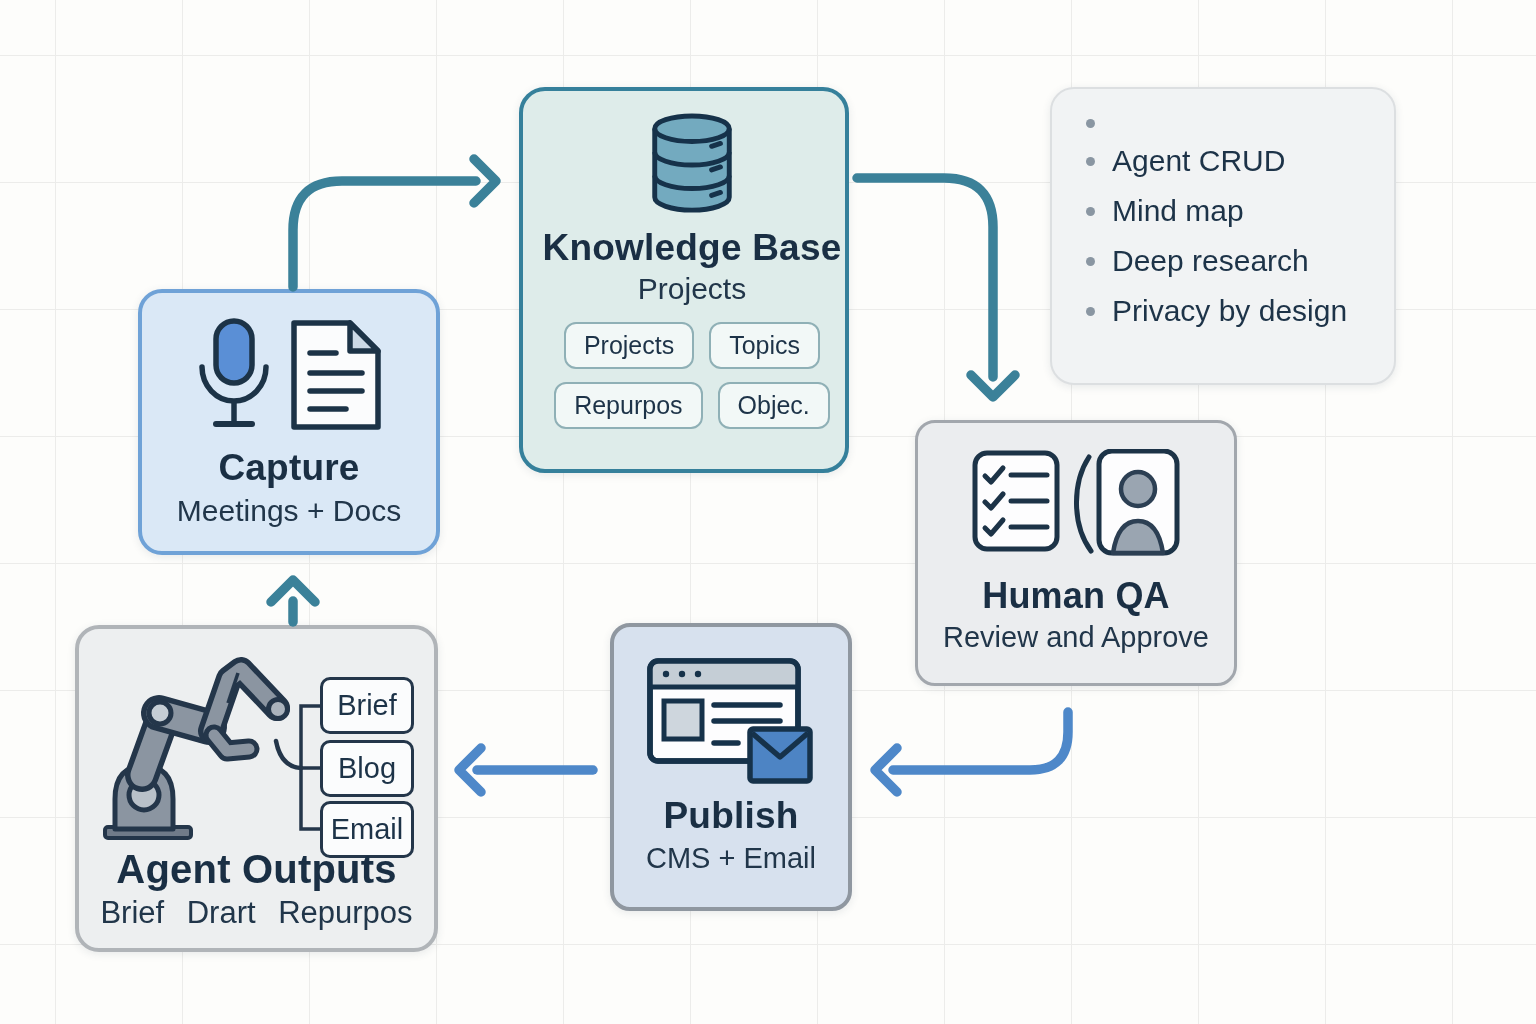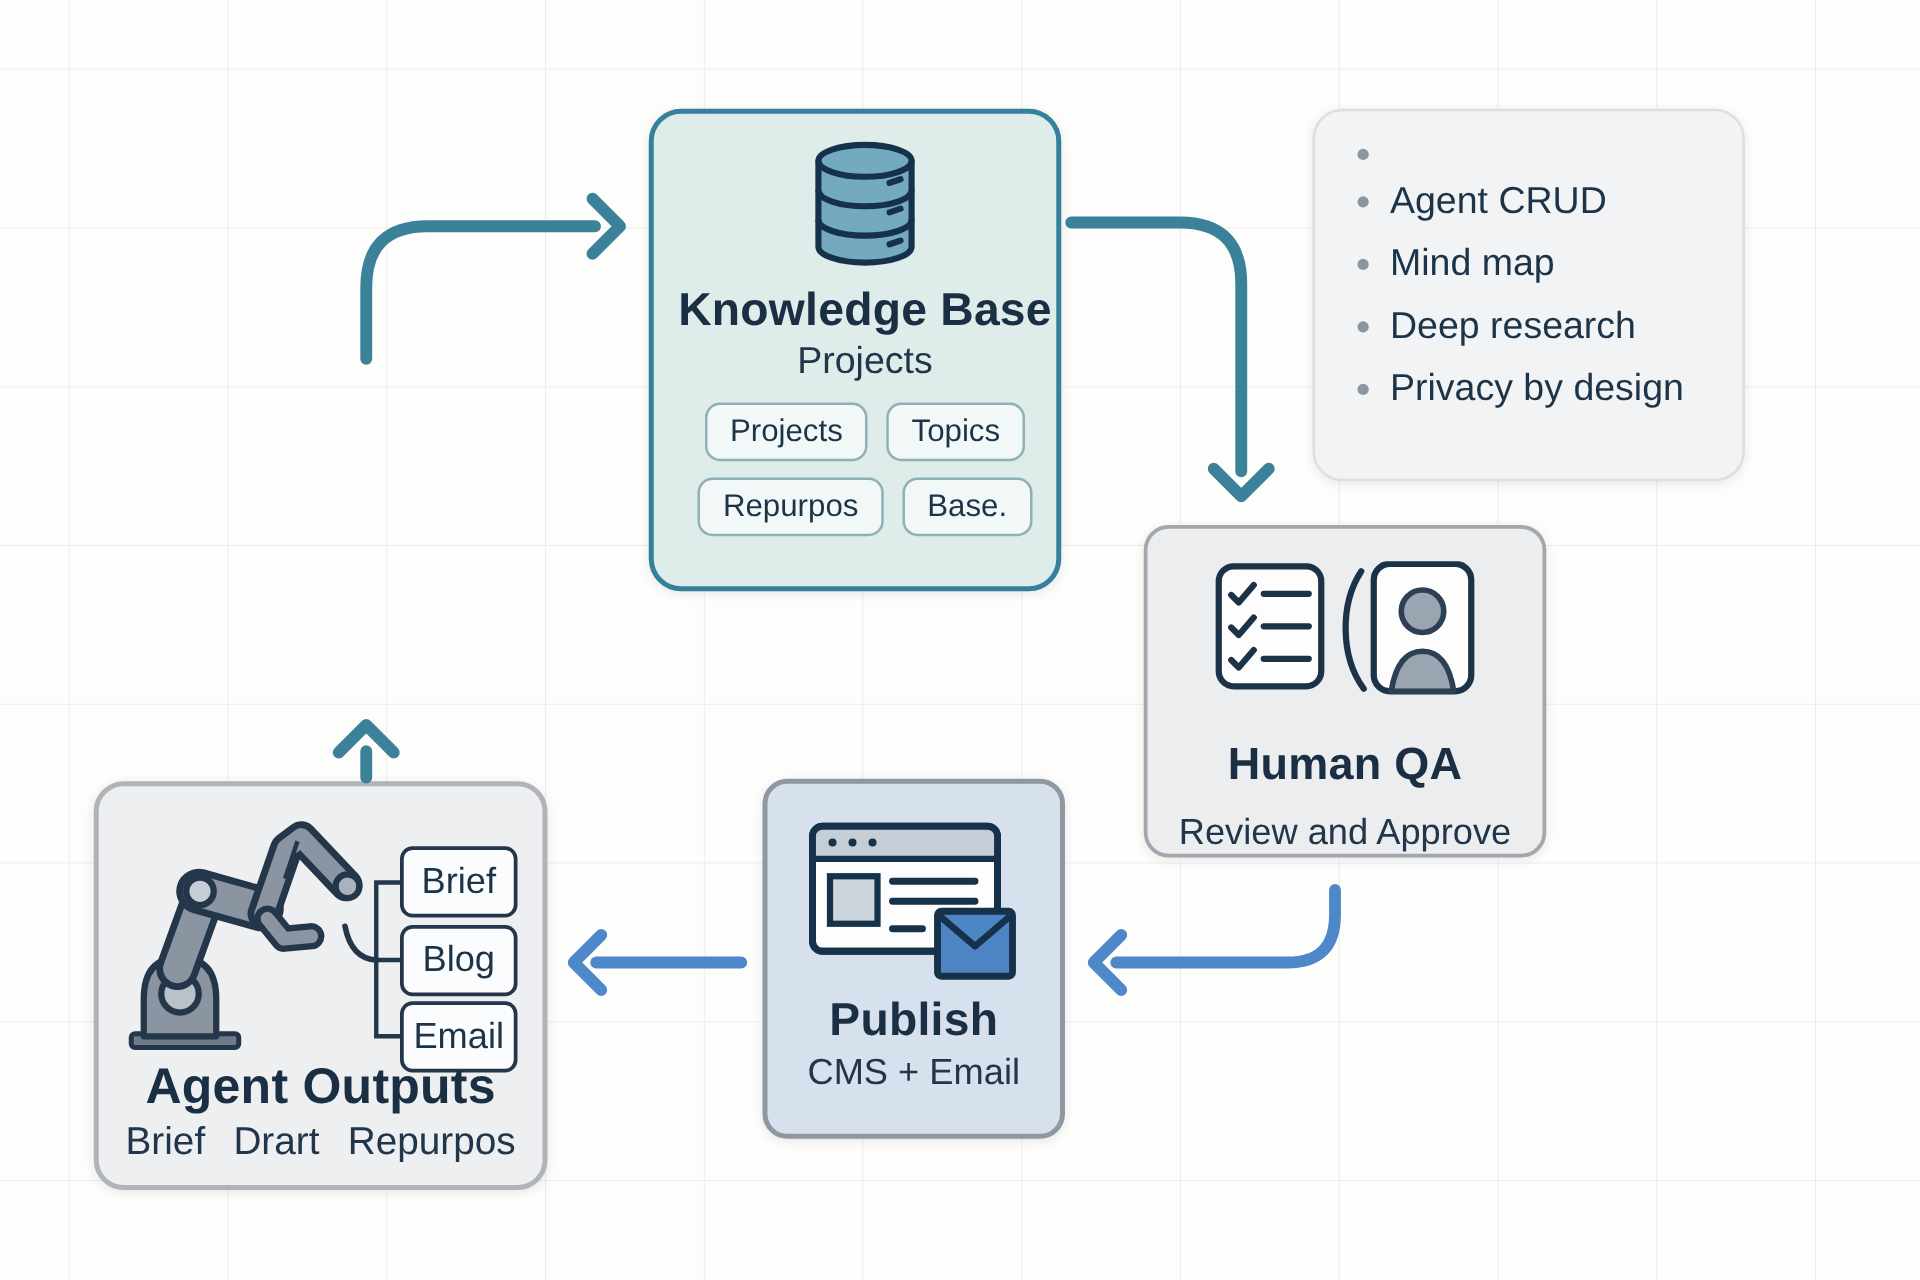--- a/index.html
+++ b/index.html
@@ -46,21 +46,21 @@
     font-size:25px;color:#1d3348;padding:7px 18px;line-height:1.15;
   }
 
   
   .features{left:1050px;top:87px;width:346px;height:298px;background:#f1f3f4;border:2px solid #dcdfe1;align-items:flex-start;padding:30px 10px 0 34px;}
   .features ul{list-style:none;margin:0;padding:0;}
   .features li{font-size:30px;color:#1d3348;margin-bottom:16px;display:flex;align-items:center;}
   .features .dot{width:9px;height:9px;border-radius:50%;background:#8a96a2;margin-right:17px;flex:0 0 auto;}
 
   
-  .humanqa{left:915px;top:420px;width:322px;height:266px;background:#ebedef;border:3px solid #a2a7ad;border-radius:20px;padding-top:26px;justify-content:space-between;}
+  .humanqa{left:915px;top:420px;width:322px;height:266px;background:#ebedef;border:3px solid #a2a7ad;border-radius:20px;padding-top:26px;}
   .humanqa .icons{display:flex;align-items:flex-start;gap:6px;height:118px;}
   .humanqa .title{font-size:36px;margin-top:8px;}
   .humanqa .subtitle{font-size:29px;margin-top:4px;}
 
   
   .publish{left:610px;top:623px;width:242px;height:288px;background:#d7e1ee;border:4px solid #8f97a0;border-radius:20px;padding-top:30px;}
   .publish .title{font-size:37px;margin-top:6px;}
   .publish .subtitle{font-size:29px;margin-top:5px;}
 
   
@@ -90,20 +90,42 @@
       <polyline points="271,602 293,580 315,602"></polyline>
     </g>
     <g stroke="#4e88c9" stroke-width="9.5" fill="none" stroke-linecap="round" stroke-linejoin="round">
       <path d="M1068,712 L1068,732 Q1068,770 1030,770 L893,770"></path>
       <polyline points="897,748 875,770 897,792"></polyline>
       <path d="M593,770 L477,770"></path>
       <polyline points="481,748 459,770 481,792"></polyline>
     </g>
   </svg>
 
+  <div class="node capture">
+    <div class="icons">
+      <svg width="80" height="120" viewBox="0 0 80 120">
+        <rect x="22" y="4" width="36" height="62" rx="18" fill="#5a8fd6" stroke="#1c3347" stroke-width="5.5"></rect>
+        <path d="M8,50 a32,34 0 0 0 64,0" fill="none" stroke="#1c3347" stroke-width="5.5" stroke-linecap="round"></path>
+        <line x1="40" y1="86" x2="40" y2="104" stroke="#1c3347" stroke-width="5.5" stroke-linecap="round"></line>
+        <line x1="22" y1="107" x2="58" y2="107" stroke="#1c3347" stroke-width="6" stroke-linecap="round"></line>
+      </svg>
+      <svg width="96" height="116" viewBox="0 0 96 116">
+        <path d="M6,6 H62 L90,34 V110 H6 Z" fill="#fbfcfd" stroke="#1c3347" stroke-width="5.5" stroke-linejoin="round"></path>
+        <path d="M62,6 V34 H90 Z" fill="#ccd9e6" stroke="#1c3347" stroke-width="5.5" stroke-linejoin="round"></path>
+        <g stroke="#1c3347" stroke-width="5.5" stroke-linecap="round">
+          <line x1="22" y1="36" x2="48" y2="36"></line>
+          <line x1="22" y1="56" x2="74" y2="56"></line>
+          <line x1="22" y1="74" x2="74" y2="74"></line>
+          <line x1="22" y1="92" x2="58" y2="92"></line>
+        </g>
+      </svg>
+    </div>
+    <div class="title">Capture</div>
+    <div class="subtitle">Meetings + Docs</div>
+  </div>
 
   <div class="node kb">
     <svg width="88" height="102" viewBox="0 0 88 104">
       <path d="M6,16 V86 A38,13 0 0 0 82,86 V16" fill="#73aabf" stroke="none"></path>
       <ellipse cx="44" cy="16" rx="38" ry="13" fill="#73aabf" stroke="#16324a" stroke-width="5"></ellipse>
       <path d="M6,16 V86 A38,13 0 0 0 82,86 V16" fill="none" stroke="#16324a" stroke-width="5"></path>
       <path d="M6,40 A38,13 0 0 0 82,40" fill="none" stroke="#16324a" stroke-width="5"></path>
       <path d="M6,64 A38,13 0 0 0 82,64" fill="none" stroke="#16324a" stroke-width="5"></path>
       <g stroke="#16324a" stroke-width="5" stroke-linecap="round">
         <line x1="64" y1="34" x2="73" y2="31"></line>
@@ -113,21 +135,21 @@
     </svg>
     <div class="title">Knowledge Base</div>
     <div class="subtitle">Projects</div>
     <div class="tags">
       <div class="tag-row">
         <div class="tag">Projects</div>
         <div class="tag">Topics</div>
       </div>
       <div class="tag-row">
         <div class="tag">Repurpos</div>
-        <div class="tag">Base.</div>
+        <div class="tag">Objec.</div>
       </div>
     </div>
   </div>
 
   <div class="node features">
     <ul>
       <li>
           <span class="dot"></span>
         </li>
       <li>

